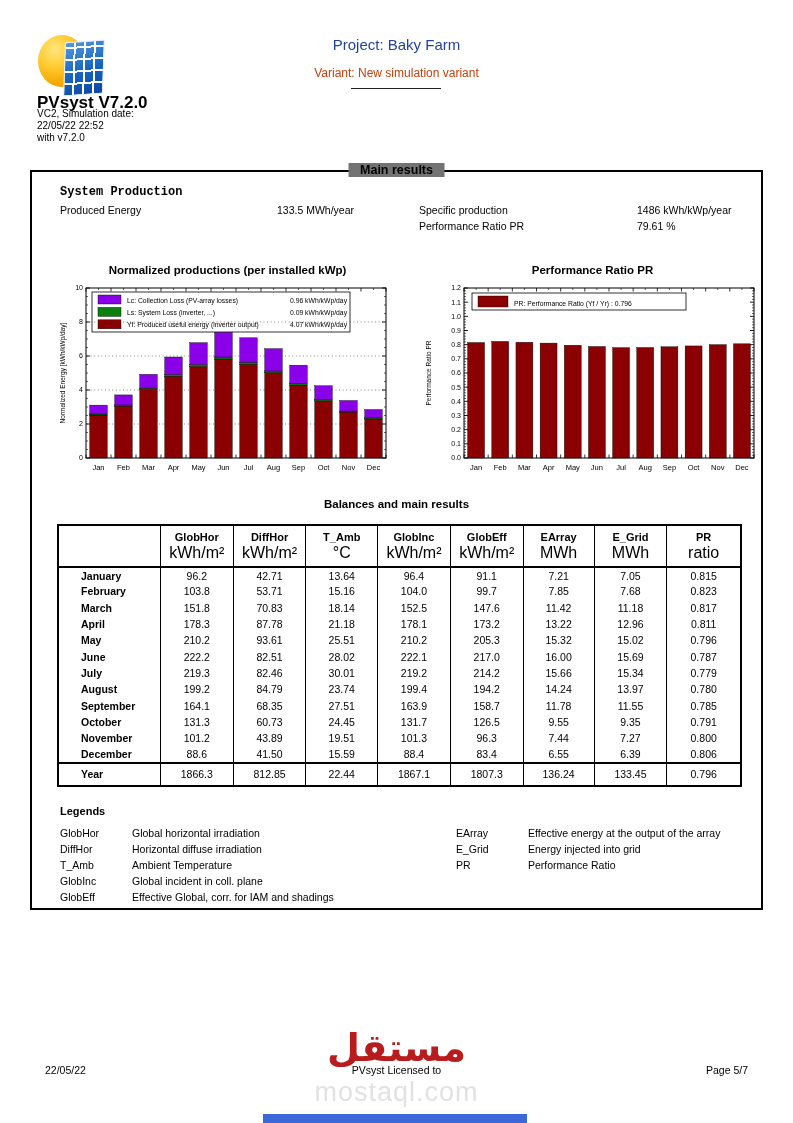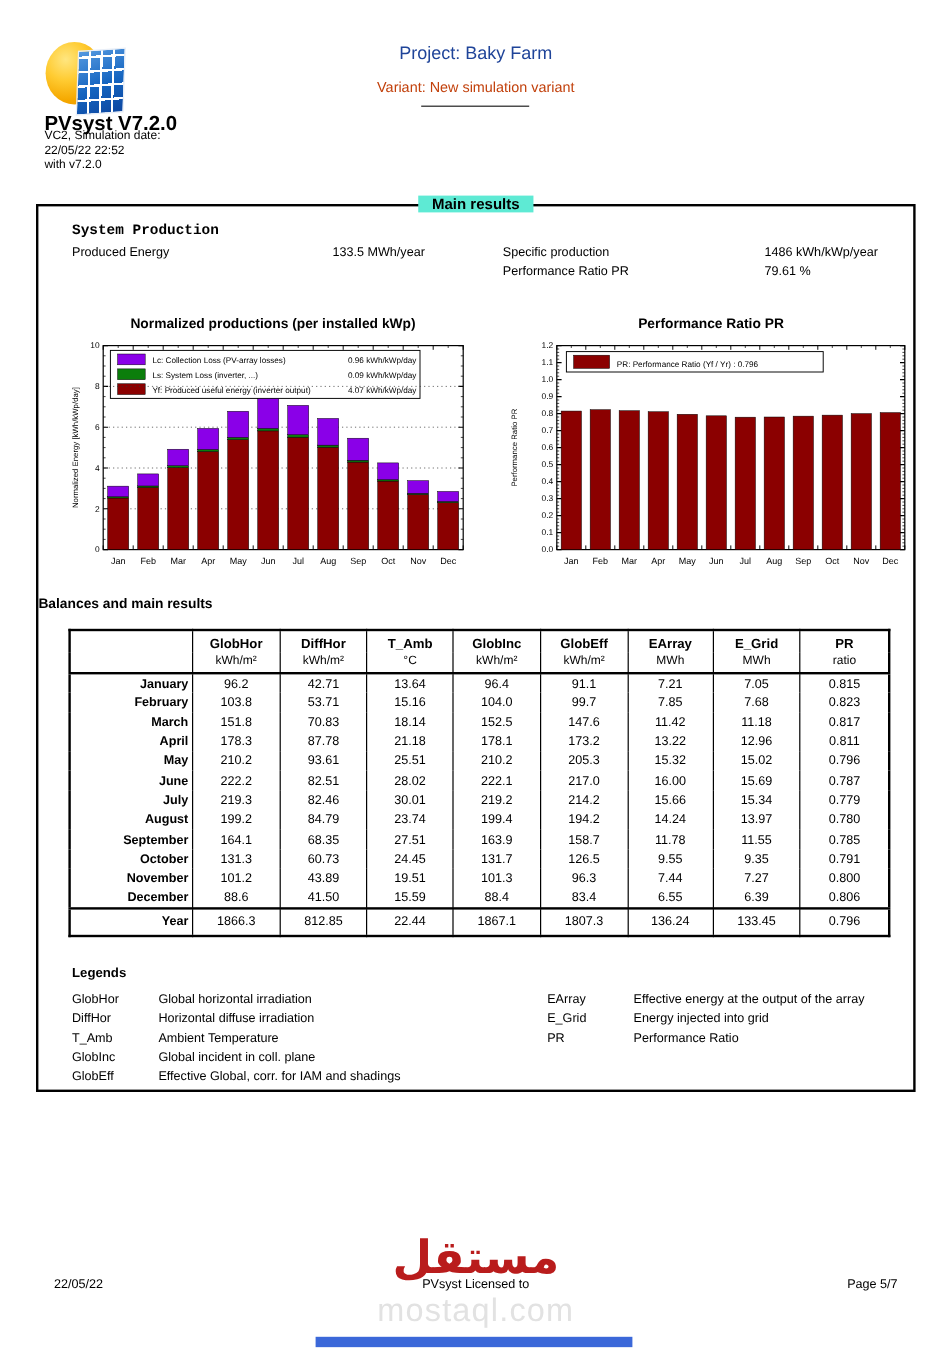--- a/index.html
+++ b/index.html
@@ -26,39 +26,39 @@
   }
   .proj-title { position:absolute; left:0; right:0; top:36px; text-align:center; font-size:15px; }
   .variant-title { position:absolute; left:0; right:0; top:66px; text-align:center; font-size:12px; }
   .variant-underline { position:absolute; left:351px; top:88px; width:90px; height:1px; background:#222; }
   .pv-version { position:absolute; left:37px; top:93px; font-size:17px; font-weight:bold; }
   .sim-lines { position:absolute; left:37px; top:108px; font-size:10px; line-height:12px; }
   
   .main-box { position:absolute; left:30px; top:170px; width:733px; height:740px; border:2px solid #000; }
   .box-title {
     position:absolute; top:-9px; left:50%; transform:translateX(-50%);
-    background:#5eead4; padding:0 12px; font-weight:bold; font-size:12.5px; white-space:nowrap;
+    background:#737373; padding:0 12px; font-weight:bold; font-size:12.5px; white-space:nowrap;
   }
   .sp-title { position:absolute; left:28px; top:13px; font-weight:bold; font-size:12px;font-family:Liberation Mono, monospace; }
   .kv { position:absolute; font-size:10.5px; }
   
   .chart { position:absolute; }
   .chart-title { text-align:center; font-weight:bold; font-size:11.5px; margin-bottom:4px; }
   .chart-l { left:24px; top:92px; width:343px; }
   .chart-r { left:388px; top:92px; width:345px; }
   
-  .tbl-title { position:absolute; left:0; right:0; top:326px; font-weight:bold; font-size:11.5px; }
+  .tbl-title { position:absolute; left:0; right:0; top:326px; text-align:center; font-weight:bold; font-size:11.5px; }
   .bt { position:absolute; left:25px; top:352px; width:685px; border-collapse:collapse; table-layout:fixed; border:2px solid #000; }
   .bt th, .bt td { border-left:1px solid #000; padding:0 3px; overflow:hidden; white-space:nowrap; }
   .bt th:first-child, .bt td:first-child { border-left:none; }
   .bt thead tr.names th { font-size:11px; font-weight:bold; padding-top:4px; height:19px; text-align:center; }
-  .bt thead tr.units th { font-size:10px; font-weight:normal; padding-bottom:4px; height:17px; text-align:center; }
+  .bt thead tr.units th { font-size:16px; font-weight:normal; padding-bottom:4px; height:17px; text-align:center; }
   .bt thead { border-bottom:2px solid #000; }
   .bt tbody td { font-size:10.5px; text-align:center; height:16.3px; }
-  .bt tbody td.month { text-align:right; font-weight:bold; padding-left:22px; }
+  .bt tbody td.month { text-align:left; font-weight:bold; padding-left:22px; }
   .bt tr.total { border-top:2px solid #000; }
   .bt tr.total td { height:23px; }
   
   .legends { position:absolute; left:28px; top:633px; width:690px; font-size:10.5px; }
   .legends .lg-title { font-weight:bold; font-size:11px; margin-bottom:19px; }
   .lcol { position:absolute; top:20px; }
   .lcol.left { left:0; width:380px; }
   .lcol.right { left:396px; width:300px; }
   .lrow { display:flex; height:16px; line-height:16px; }
   .lrow .abbr { width:72px; flex:none; }

